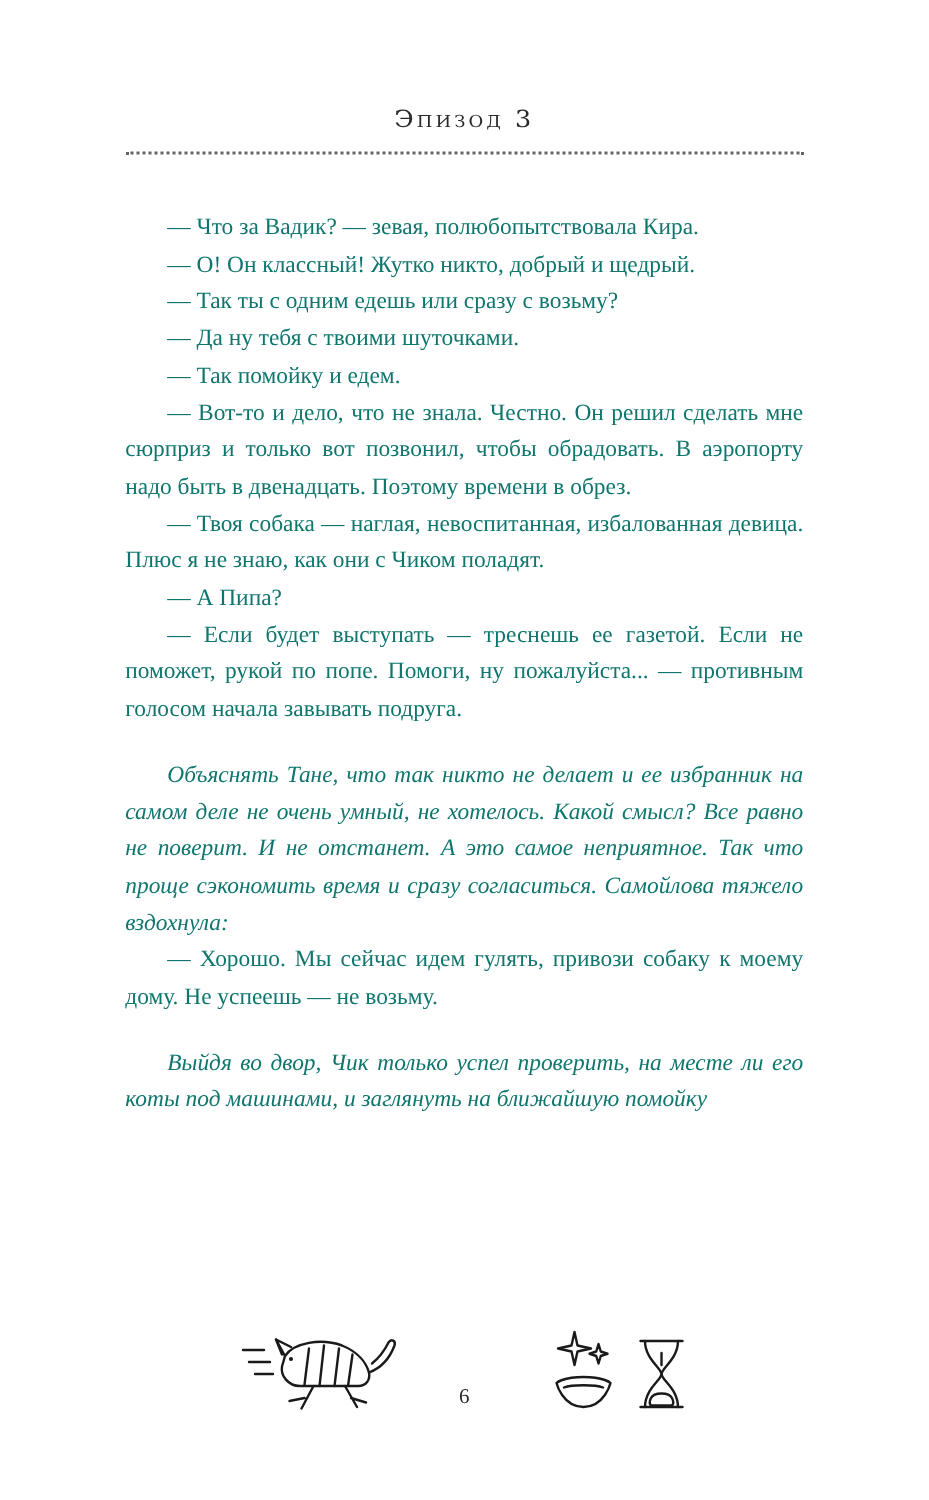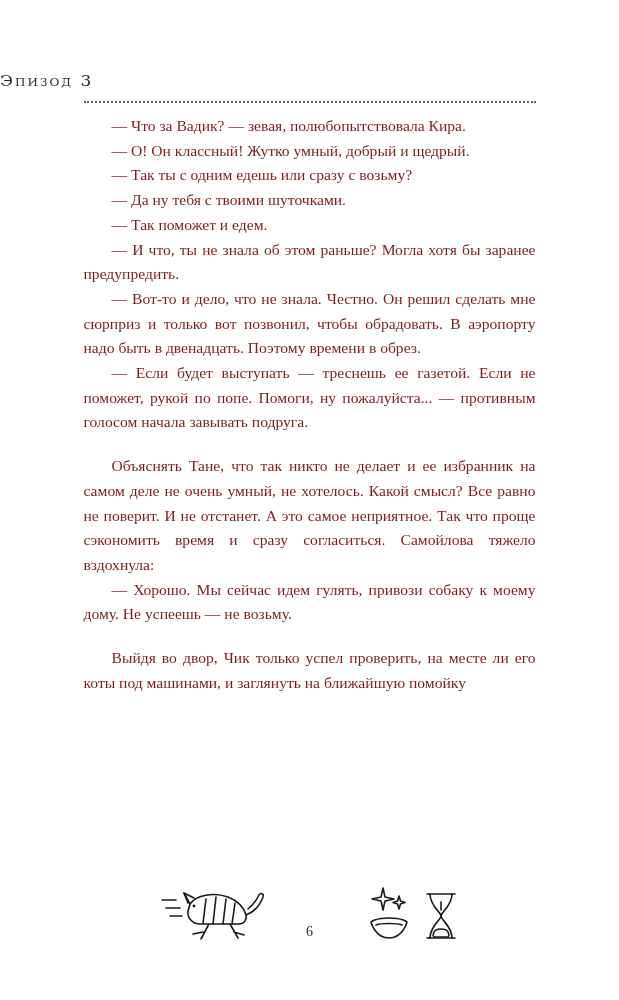--- a/index.html
+++ b/index.html
@@ -19,55 +19,56 @@
     width: 619px;
     height: 1000px;
     box-sizing: border-box;
     padding: 0;
     position: relative;
     display: flex;
     flex-direction: column;
   }
   .header {
     margin: 70px 0 0 0;
-    text-align: left;
+    text-align: center;
   }
   .chapter-title {
     font-family: "DejaVu Serif", serif;
     font-size: 17px;
     letter-spacing: 2px;
     color: #2a2a2a;
     font-weight: normal;
     font-variant: small-caps;
     display: inline-block;
     transform: scaleY(0.92);
   }
   .rule {
     margin: 11px auto 0 auto;
     width: 452px;
     height: 2px;
     border-top: 2px dotted #4a4a4a;
     opacity: 0.85;
   }
   .body-text {
-    margin: 9px auto 0 auto;
+    margin: 35px auto 0 auto;
     width: 452px;
     font-size: 15.6px;
     line-height: 1.585;
     text-align: justify;
     text-justify: inter-word;
-    color: #7f1d1d;
+    color: #0f766e;
     hyphens: manual;
   }
   .body-text p {
     margin: 0;
     text-indent: 28px;
   }
   .body-text p.spaced {
     margin-top: 19px;
+    font-style: italic;
   }
   .footer {
     position: absolute;
     left: 0;
     right: 0;
     bottom: 48px;
     height: 70px;
   }
   .page-number {
     position: absolute;
@@ -96,26 +97,27 @@
 
 <div class="page">
 
   <div class="header">
     <div class="chapter-title">Эпизод 3</div>
     <div class="rule"></div>
   </div>
 
   <div class="body-text">
     <p>— Что за Вадик? — зевая, полюбопытствовала Кира.</p>
-    <p>— О! Он классный! Жутко умный, добрый и щедрый.</p>
+    <p>— О! Он классный! Жутко никто, добрый и щедрый.</p>
     <p>— Так ты с одним едешь или сразу с возьму?</p>
     <p>— Да ну тебя с твоими шуточками.</p>
-    <p>— Так поможет и едем.</p>
-    <p>— И что, ты не знала об этом раньше? Могла хотя бы заранее предупредить.</p>
+    <p>— Так помойку и едем.</p>
     <p>— Вот-то и дело, что не знала. Честно. Он решил сделать мне сюрприз и только вот позвонил, чтобы обрадовать. В аэропорту надо быть в двенадцать. Поэтому времени в обрез.</p>
+    <p>— Твоя собака — наглая, невоспитанная, избалованная девица. Плюс я не знаю, как они с Чиком поладят.</p>
+    <p>— А Пипа?</p>
     <p>— Если будет выступать — треснешь ее газетой. Если не поможет, рукой по попе. Помоги, ну пожалуйста... — противным голосом начала завывать подруга.</p>
     <p class="spaced">Объяснять Тане, что так никто не делает и ее избранник на самом деле не очень умный, не хотелось. Какой смысл? Все равно не поверит. И не отстанет. А это самое неприятное. Так что проще сэкономить время и сразу согласиться. Самойлова тяжело вздохнула:</p>
     <p>— Хорошо. Мы сейчас идем гулять, привози собаку к моему дому. Не успеешь — не возьму.</p>
     <p class="spaced">Выйдя во двор, Чик только успел проверить, на месте ли его коты под машинами, и заглянуть на ближайшую помойку</p>
   </div>
 
   <div class="footer">
 
     <div class="deco-left">
       <svg width="108" height="62" viewBox="0 0 108 62">

